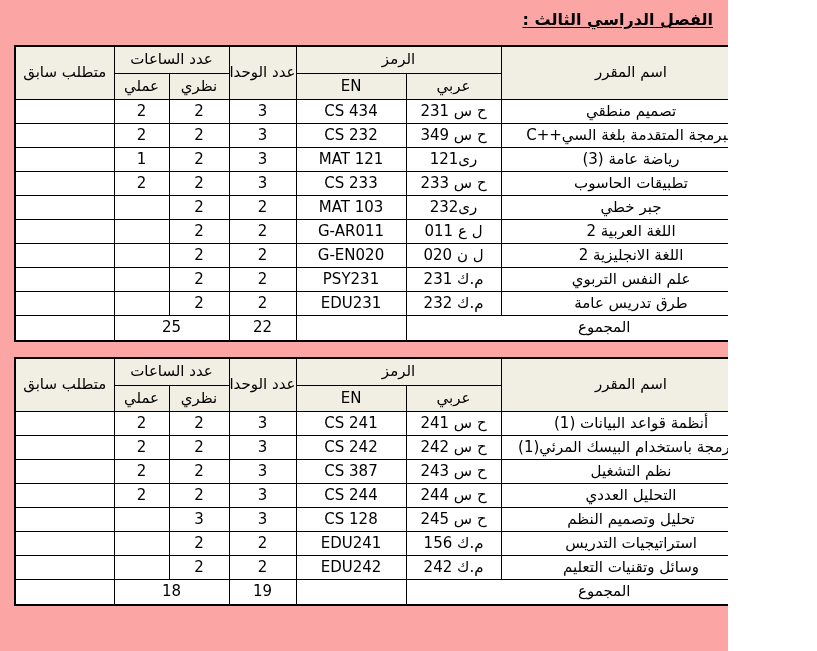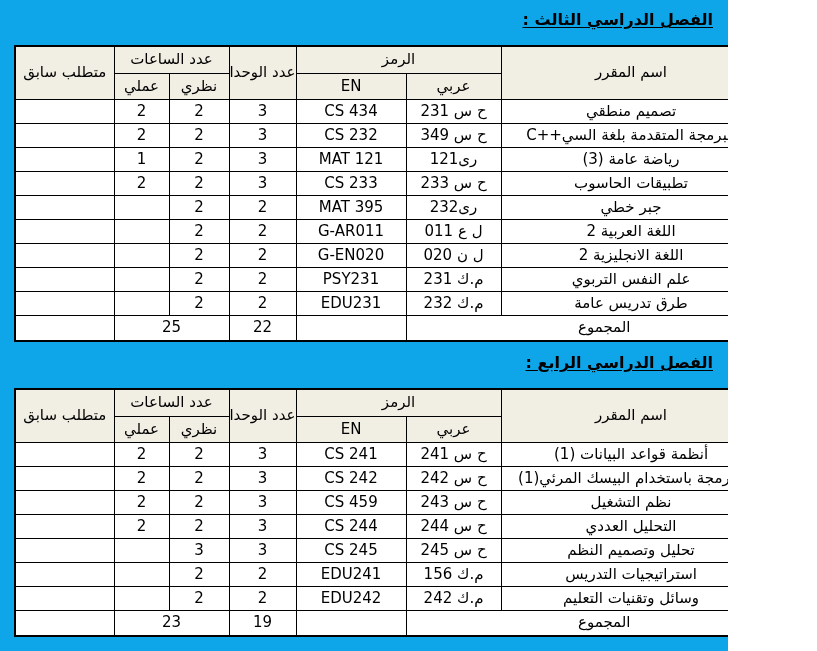--- a/index.html
+++ b/index.html
@@ -1,18 +1,18 @@
 <!DOCTYPE html>
 <html lang="ar"><head>
 <meta charset="utf-8">
 <style>
   html,body{margin:0;padding:0;background:#ffffff;}
   .page{
     width:728px;height:651px;box-sizing:border-box;
-    background:#0ea5e9;color:#000;
+    background:#fca5a5;color:#000;
     font-family:"DejaVu Sans","Liberation Sans",sans-serif;
     padding:10px 15px 0 14px;overflow:hidden;
   }
   .sec-title{
     margin:0;direction:rtl;text-align:right;
     font-size:16px;font-weight:bold;color:#000;
     text-decoration:underline;text-underline-offset:2px;
     line-height:20px;
   }
   .sec-title.second{margin-top:11px;}
@@ -110,21 +110,21 @@
         <td>CS 233</td>
         <td>3</td>
         <td>2</td>
         <td>2</td>
         <td></td>
       </tr>
       <tr>
         <td>5</td>
         <td class="name">جبر خطي</td>
         <td>رى232</td>
-        <td>MAT 395</td>
+        <td>MAT 103</td>
         <td>2</td>
         <td>2</td>
         <td></td>
         <td></td>
       </tr>
       <tr>
         <td>6</td>
         <td class="name">اللغة العربية 2</td>
         <td>ل ع 011</td>
         <td>G-AR011</td>
@@ -166,21 +166,20 @@
       <tr class="total-row">
         <td colspan="3">المجموع</td>
         <td></td>
         <td>22</td>
         <td colspan="2">25</td>
         <td></td>
       </tr>
     </tbody>
   </table>
 
-  <h2 class="sec-title second">الفصل الدراسي الرابع :</h2>
 
   <table class="sched">
     <colgroup>
       <col style="width:42px">
         <col style="width:260px">
         <col style="width:95px">
         <col style="width:110px">
       <col style="width:67px">
         <col style="width:60px">
         <col style="width:55px">
@@ -220,41 +219,41 @@
         <td>CS 242</td>
         <td>3</td>
         <td>2</td>
         <td>2</td>
         <td></td>
       </tr>
       <tr>
         <td>3</td>
         <td class="name">نظم التشغيل</td>
         <td>ح س 243</td>
-        <td>CS 459</td>
+        <td>CS 387</td>
         <td>3</td>
         <td>2</td>
         <td>2</td>
         <td></td>
       </tr>
       <tr>
         <td>4</td>
         <td class="name">التحليل العددي</td>
         <td>ح س 244</td>
         <td>CS 244</td>
         <td>3</td>
         <td>2</td>
         <td>2</td>
         <td></td>
       </tr>
       <tr>
         <td>5</td>
         <td class="name">تحليل وتصميم النظم</td>
         <td>ح س 245</td>
-        <td>CS 245</td>
+        <td>CS 128</td>
         <td>3</td>
         <td>3</td>
         <td></td>
         <td></td>
       </tr>
       <tr>
         <td>6</td>
         <td class="name">استراتيجيات التدريس</td>
         <td>م.ك 156</td>
         <td>EDU241</td>
@@ -270,19 +269,19 @@
         <td>EDU242</td>
         <td>2</td>
         <td>2</td>
         <td></td>
         <td></td>
       </tr>
       <tr class="total-row">
         <td colspan="3">المجموع</td>
         <td></td>
         <td>19</td>
-        <td colspan="2">23</td>
+        <td colspan="2">18</td>
         <td></td>
       </tr>
     </tbody>
   </table>
 
 </div>
 
 </body></html>

